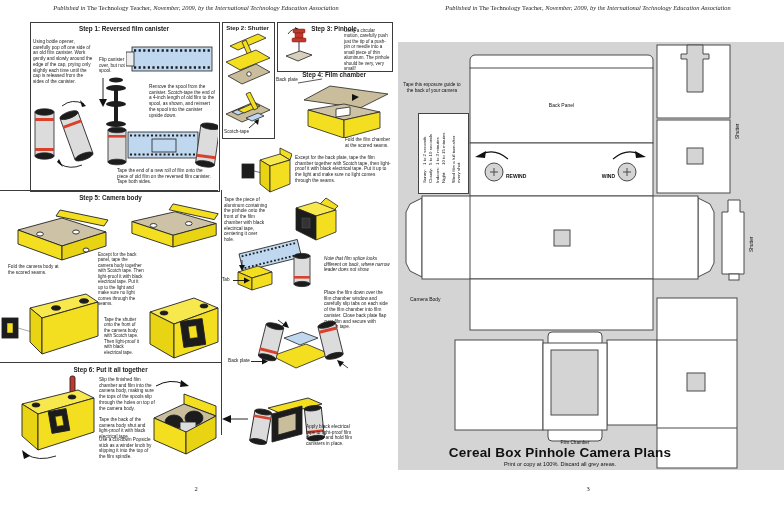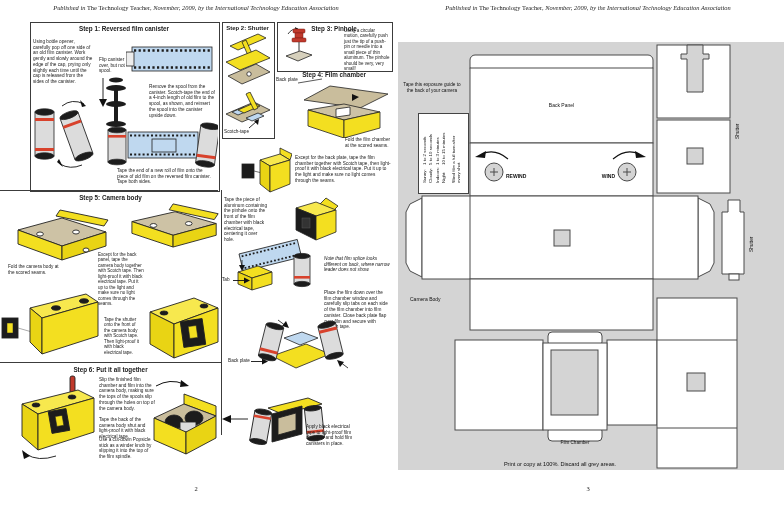--- a/index.html
+++ b/index.html
@@ -437,19 +437,20 @@
       </div>
 
       <div class="plbl pc" style="left:72px;top:60px;width:183px;">Back Panel</div>
       <div class="plbl bold" style="left:108px;top:131px;">REWIND</div>
       <div class="plbl bold" style="left:193px;top:131px;width:24px;text-align:right;">WIND</div>
       <div class="plbl" style="left:12px;top:254px;">Camera Body</div>
       <div class="vtext" style="left:337px;top:97px;">Shutter</div>
       <div class="vtext" style="left:351px;top:210px;">Shutter</div>
       <div class="plbl pc" style="left:127px;top:398px;width:100px;font-size:4.6px;">Film Chamber</div>
 
+      <div class="title-big">Cereal Box Pinhole Camera Plans</div>
       <div class="subtitle">Print or copy at 100%. Discard all grey areas.</div>
     </div>
 
     <div class="pagenum">3</div>
   </section>
 
 </div>
 
 </body></html>

